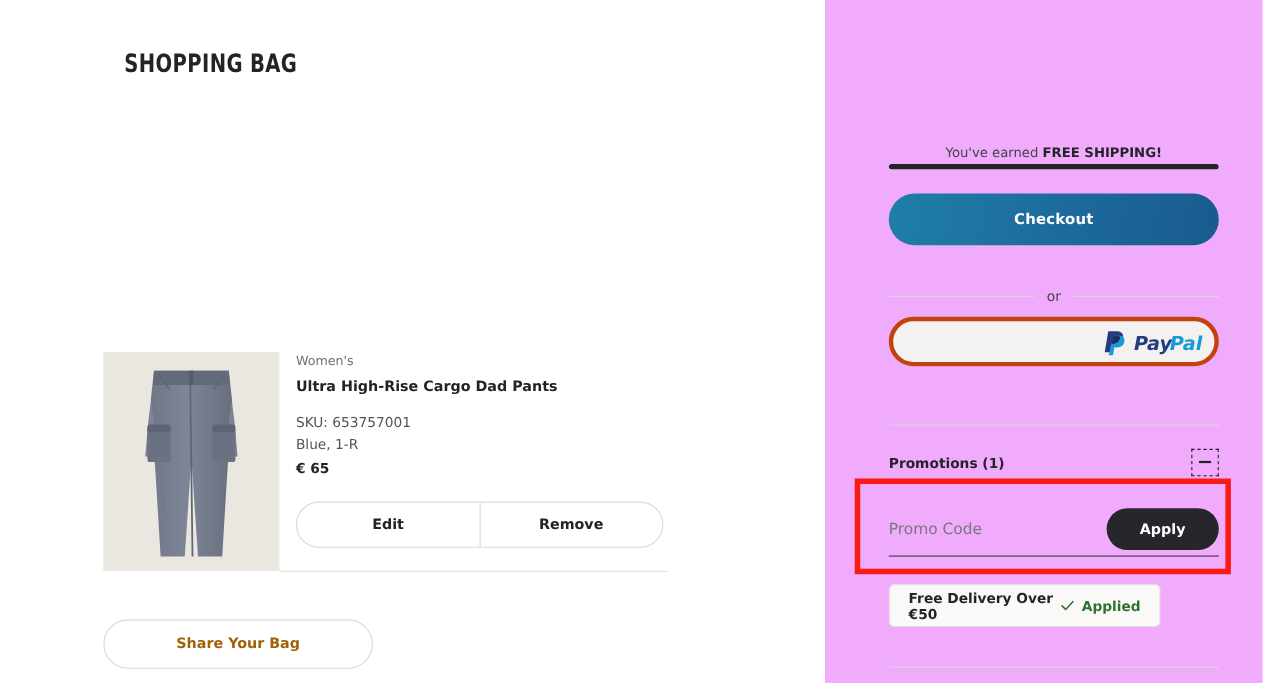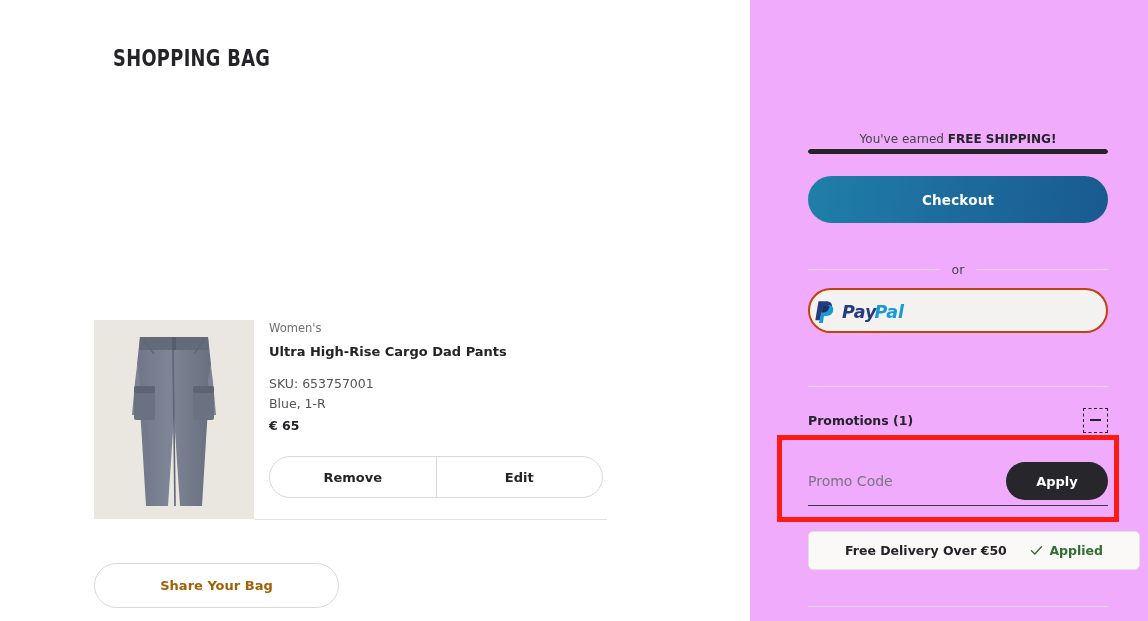--- a/index.html
+++ b/index.html
@@ -205,26 +205,26 @@
   }
   .or-row .rule { flex: 1; height: 1px; background: #ddd9d2; }
   .or-row .or-text { font-size: 12.5px; color: #44444a; }
 
   .paypal-btn {
     position: absolute;
     left: 58px;
     top: 288px;
     width: 300px;
     height: 45px;
-    border: 2px solid #c2410c;
+    border: 4px solid #c2410c;
     border-radius: 23px;
     background: #f4f2f0;
     display: flex;
     align-items: center;
-    justify-content: flex-start;
+    justify-content: flex-end;
     cursor: pointer;
   }
 
   .divider-h {
     position: absolute;
     left: 58px;
     width: 300px;
     height: 1px;
     background: #ddd9d2;
   }
@@ -301,29 +301,29 @@
     font-size: 13px;
     font-weight: 700;
     cursor: pointer;
     font-family: inherit;
   }
 
   .applied-card {
     position: absolute;
     left: 808px;
     top: 531px;
-    width: 332px;
+    width: 247px;
     height: 39px;
     background: #faf9f7;
     border: 1px solid #e4e1dc;
     border-radius: 5px;
     display: flex;
     align-items: center;
     justify-content: space-between;
-    padding: 0 36px;
+    padding: 0 17px;
     z-index: 5;
   }
   .applied-card .promo-name {
     font-size: 12.5px;
     font-weight: 700;
     color: #232328;
   }
   .applied-status {
     display: flex;
     align-items: center;
@@ -385,22 +385,22 @@
       </div>
 
       <div class="item-info">
         <div class="cat-label">Women's</div>
         <div class="item-name">Ultra High-Rise Cargo Dad Pants</div>
         <div class="meta-line first">SKU: 653757001</div>
         <div class="meta-line">Blue, 1-R</div>
         <div class="item-price">€ 65</div>
 
         <div class="segmented">
+          <button class="seg">Edit</button>
           <button class="seg">Remove</button>
-          <button class="seg">Edit</button>
         </div>
       </div>
     </div>
 
     <div class="item-divider"></div>
 
     <button class="share-btn">Share Your Bag</button>
   </div>
 
   <div class="sidebar">

